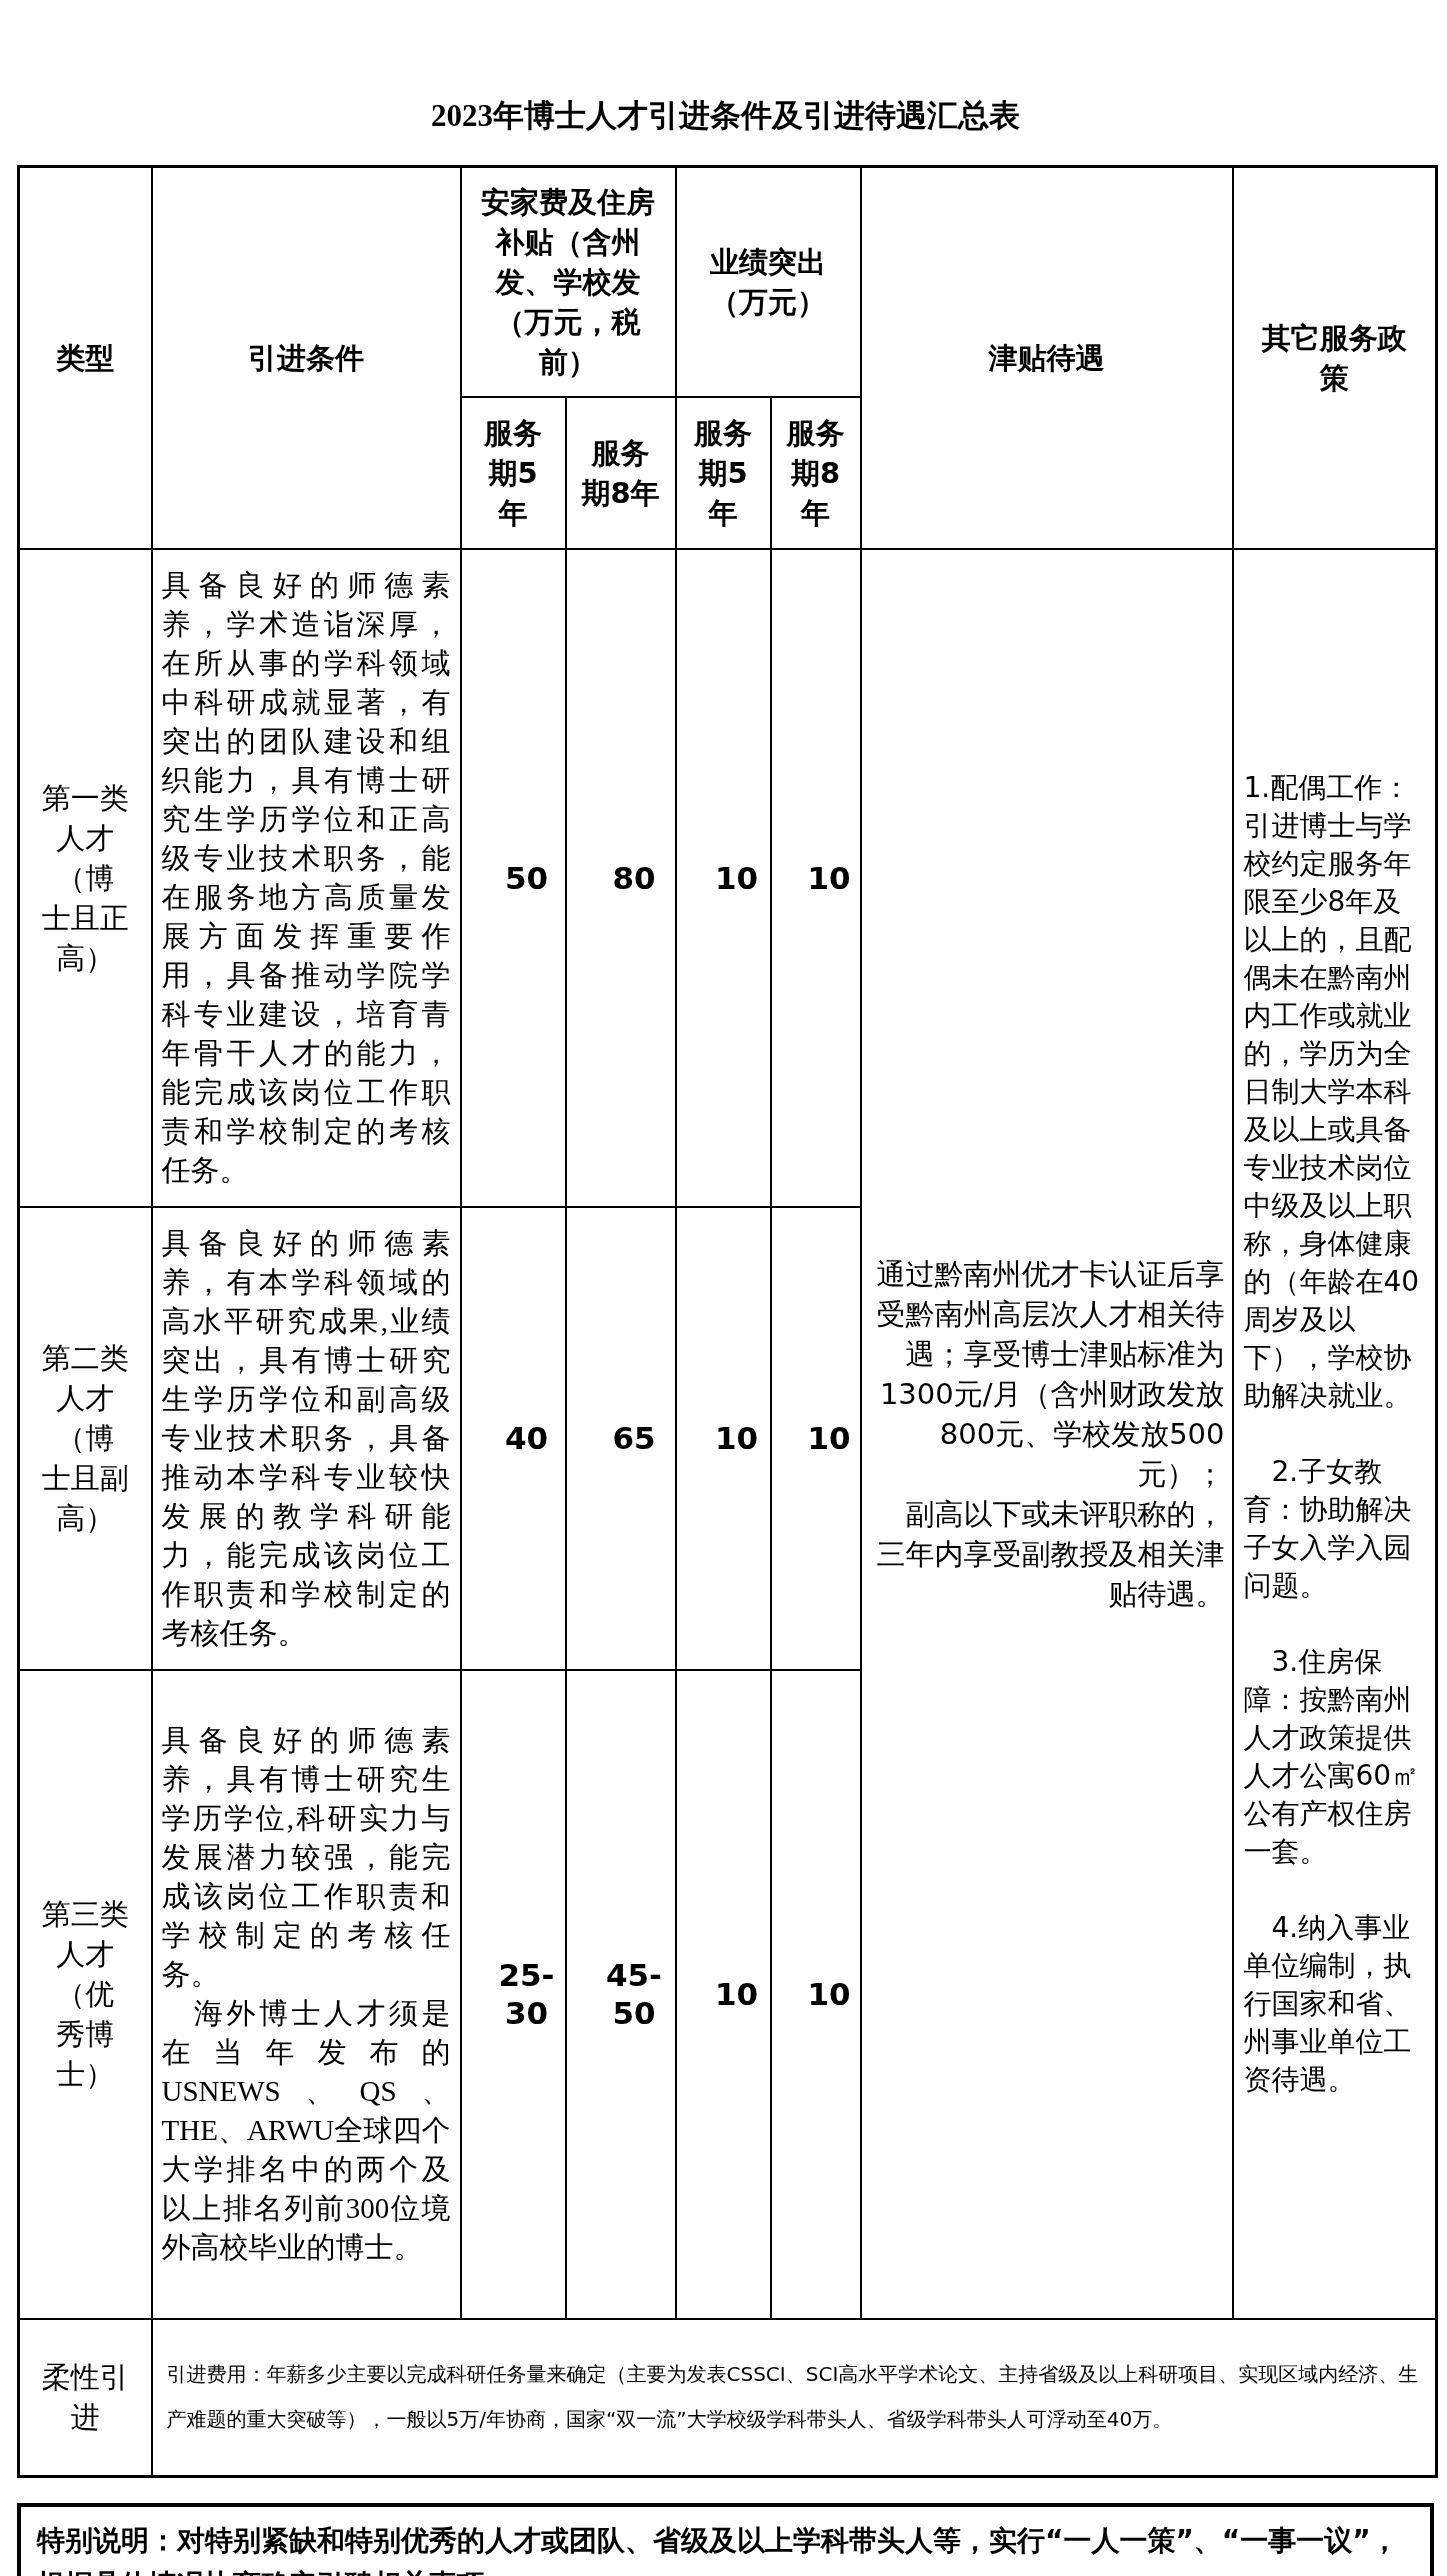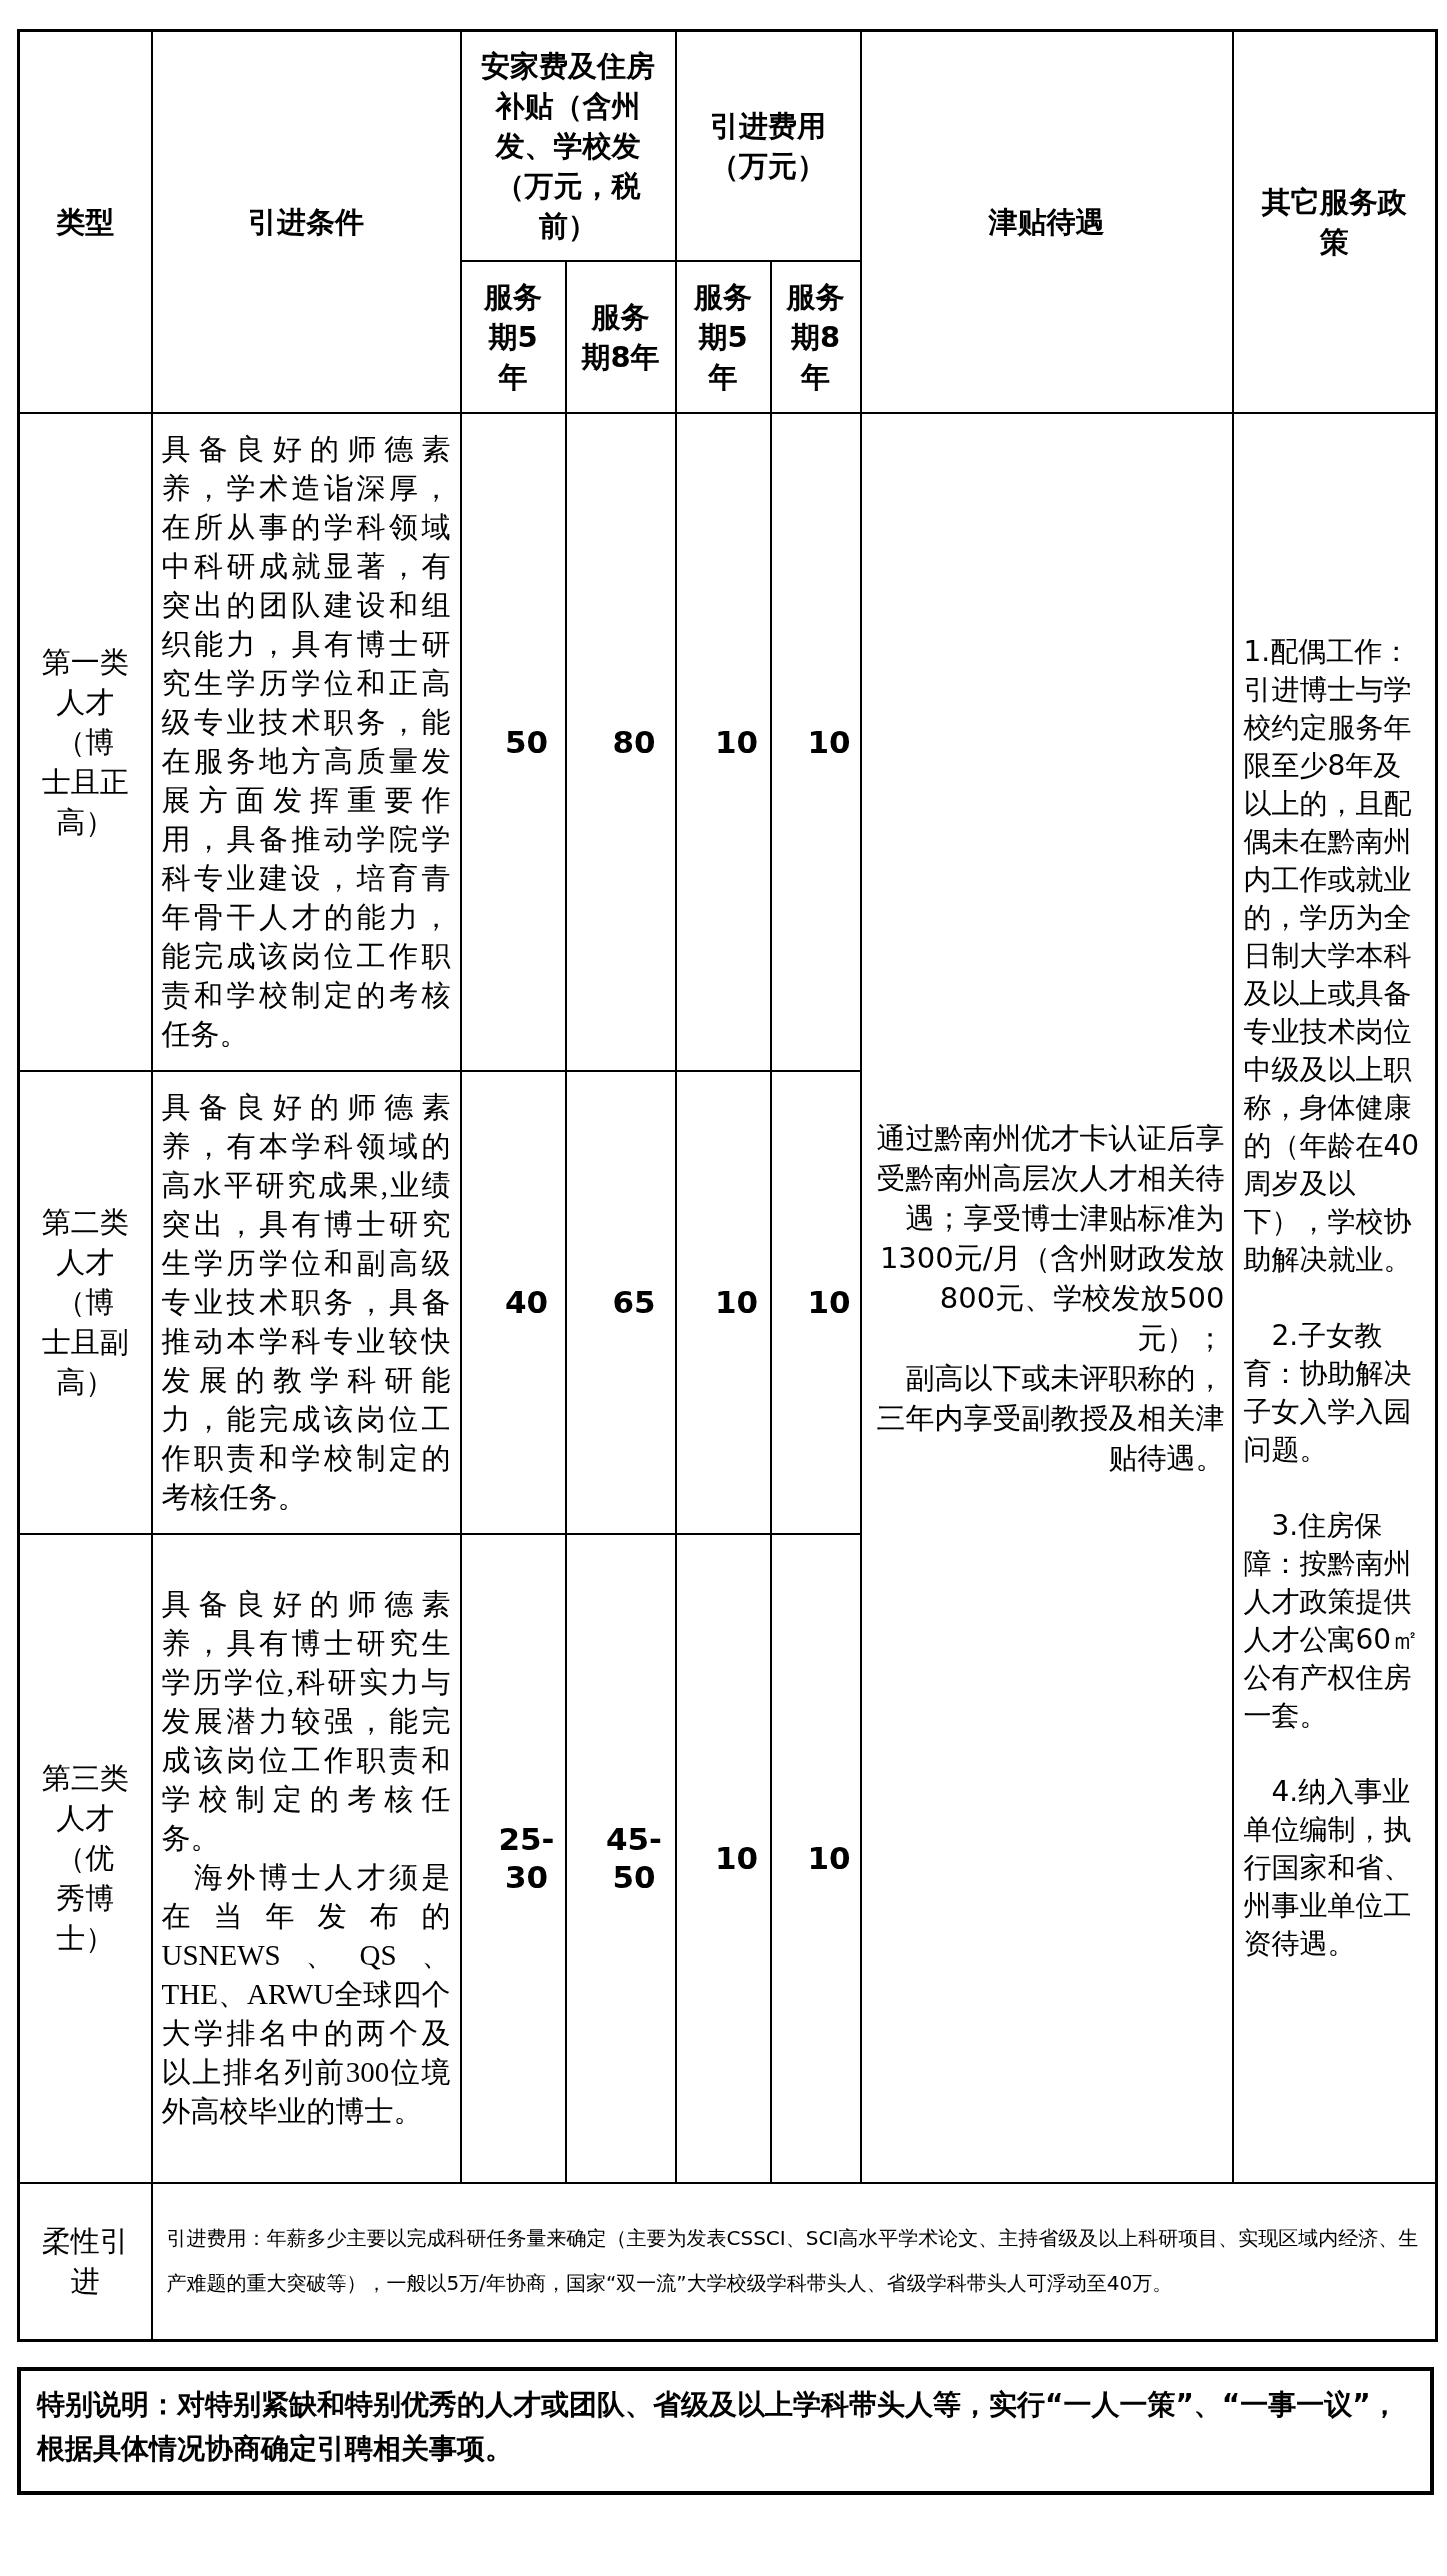--- a/index.html
+++ b/index.html
@@ -37,20 +37,21 @@
              line-height:45px;text-align:left;padding:0 14px;}
   .note-box{border:4px solid #000;margin-top:25px;padding:12px 16px 20px 16px;
             font-family:"DejaVu Sans","Liberation Sans",sans-serif;font-weight:bold;
             font-size:28px;line-height:44px;text-align:left;}
 </style>
 </head>
 <body>
 
 <div class="page">
 
+  <h1 class="title">2023年博士人才引进条件及引进待遇汇总表</h1>
 
   <table class="main">
     <colgroup>
       <col class="c-type">
         <col class="c-cond">
       <col class="c-s5">
         <col class="c-s8">
       <col class="c-r5">
         <col class="c-r8">
       <col class="c-allow">
@@ -59,21 +60,21 @@
 
     <tbody>
         <tr class="h1">
       <td class="hdr" rowspan="2">类型</td>
       <td class="hdr" rowspan="2">引进条件</td>
       <td class="hdr" colspan="2">安家费及住房
 补贴（含州
 发、学校发
 （万元，税
 前）</td>
-      <td class="hdr" colspan="2">引进费用
+      <td class="hdr" colspan="2">业绩突出
 （万元）</td>
       <td class="hdr" rowspan="2">津贴待遇</td>
       <td class="hdr" rowspan="2">其它服务政
 策</td>
     </tr>
 
     <tr class="h2">
       <td class="hdr">服务
 期5
 年</td>

